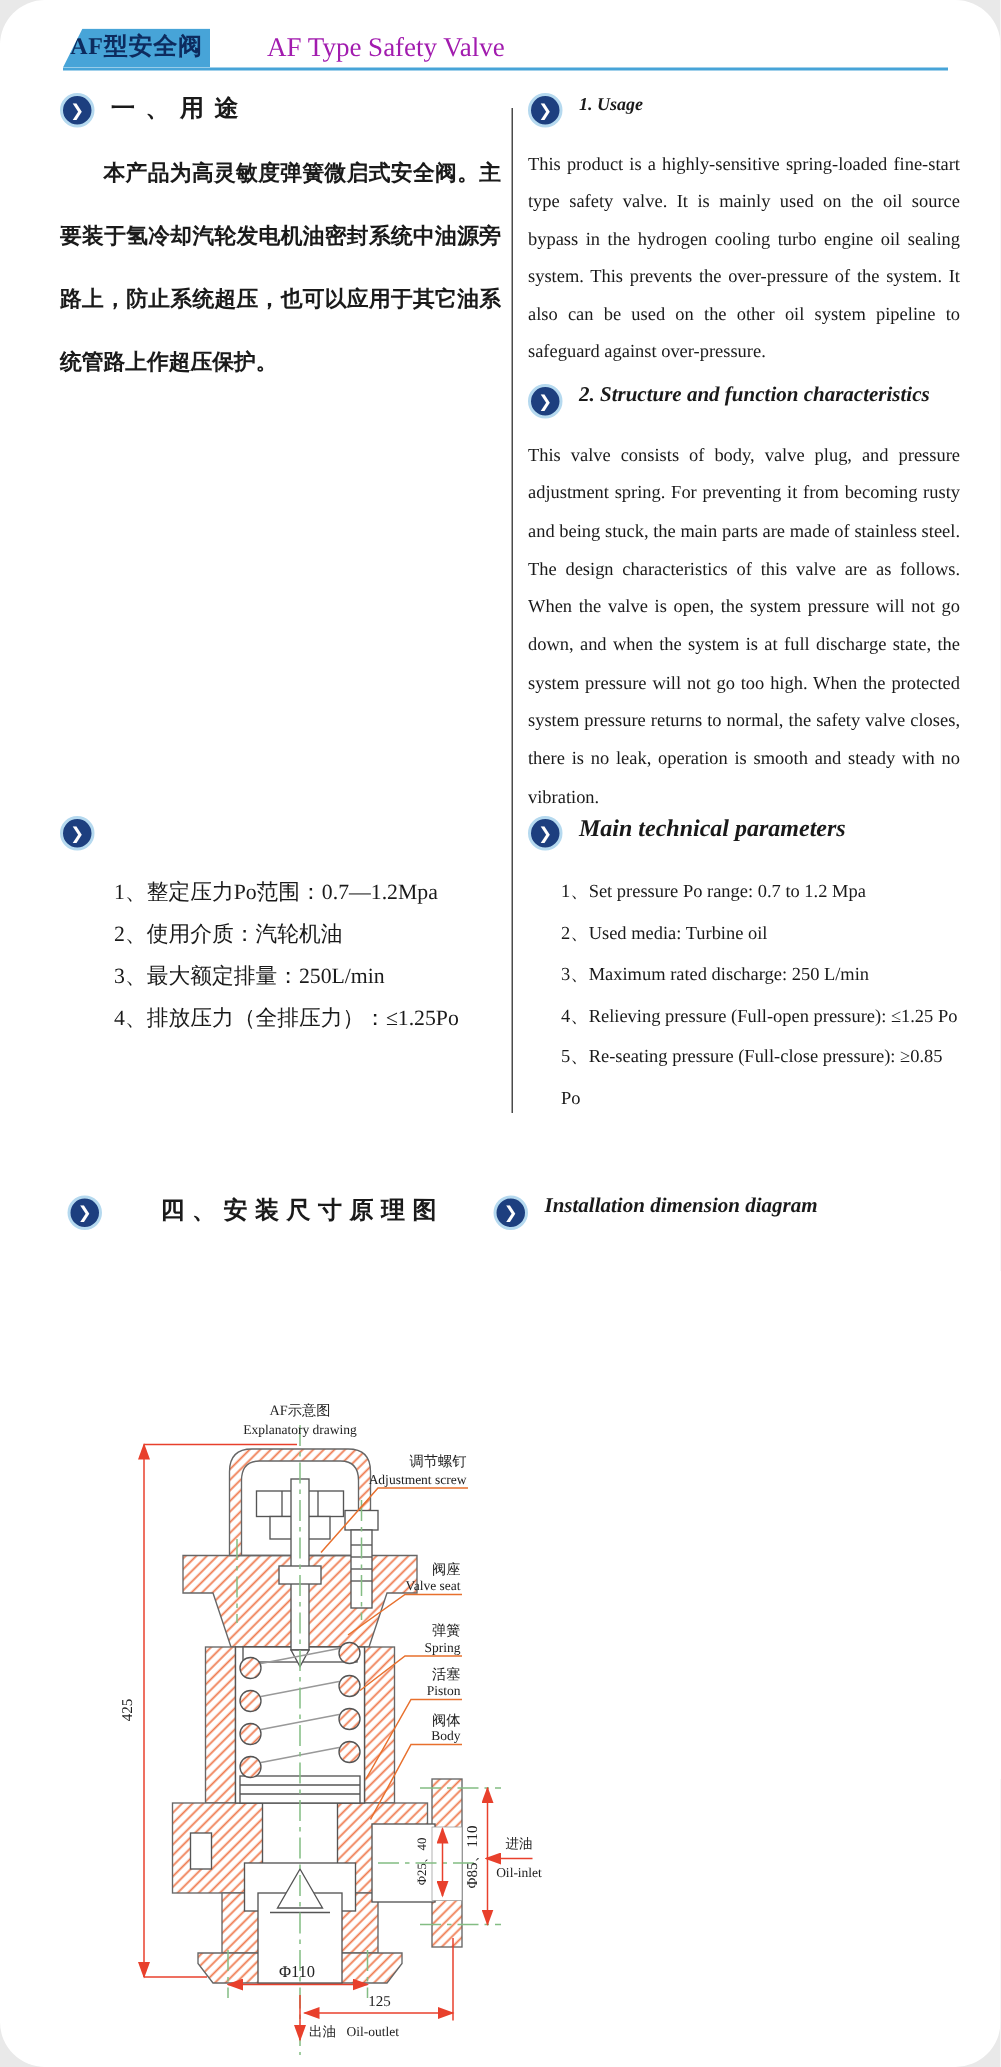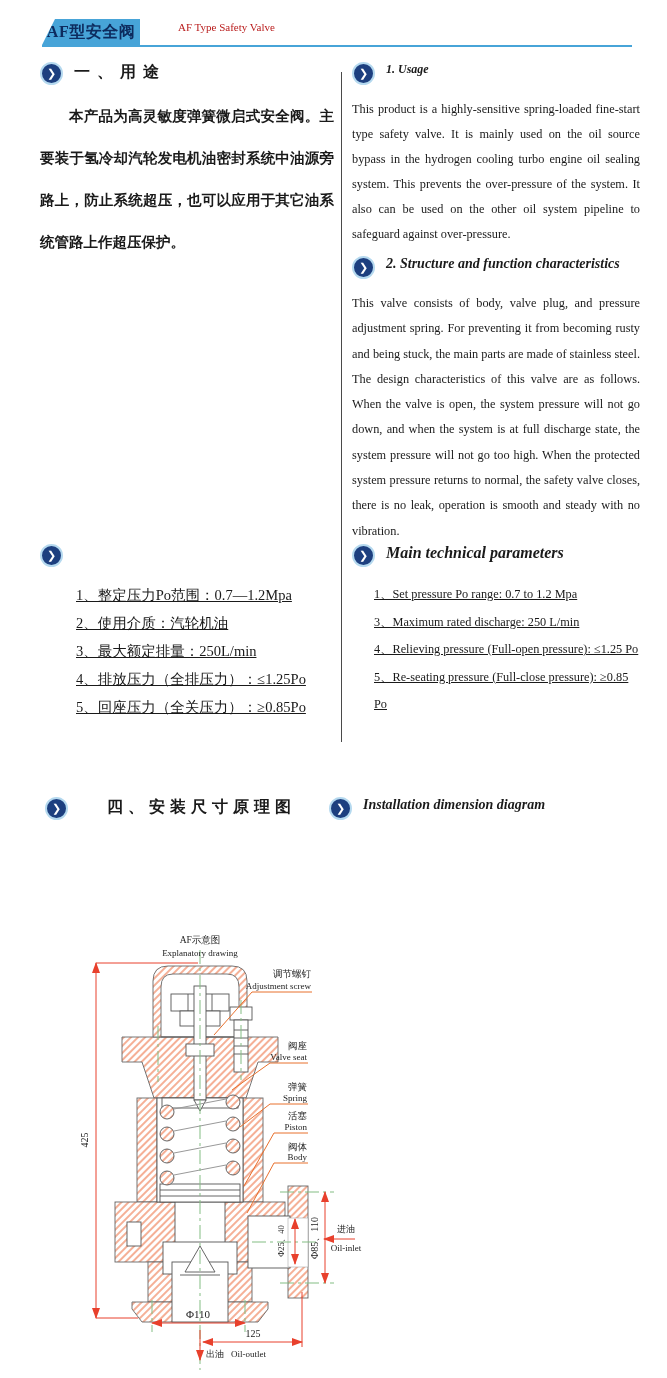--- a/index.html
+++ b/index.html
@@ -1,48 +1,48 @@
 <!DOCTYPE html>
 <html><head>
 <meta charset="utf-8">
 <style>
   html,body{margin:0;padding:0;}
   body{background:#e9e9e9;}
   .page{
     position:relative;width:667px;height:1378px;margin:0 auto;
     background:#fff;overflow:hidden;
-    font-family:"Liberation Serif","DejaVu Serif",serif;color:#1a1a1a;
+    font-family:"Liberation Serif","DejaVu Serif",serif;color:#1a1a1a;border-radius:30px;
   }
   
   .badge{
     position:absolute;left:42px;top:19px;width:98px;height:26px;
     background:#47a4d8;color:#0d2b5e;font-weight:bold;font-size:16px;
     line-height:26px;text-align:center;letter-spacing:.5px;
     clip-path:polygon(13px 0,100% 0,100% 100%,0 100%);
   }
-  .head-title{position:absolute;left:178px;top:21px;font-size:11px;color:#b91c1c;}
+  .head-title{position:absolute;left:178px;top:21px;font-size:18px;color:#a21caf;}
   .head-rule{position:absolute;left:42px;top:45px;width:590px;height:2px;background:#47a4d8;}
   
   .sicon{
     flex:0 0 auto;width:19px;height:19px;border-radius:50%;
     background:#1d3f7f;border:2px solid #b5d9ef;
     display:inline-flex;align-items:center;justify-content:center;
     color:#fff;font-size:11px;font-weight:bold;font-family:"DejaVu Sans",sans-serif;
   }
   .sicon::after{content:"❯";line-height:1;}
   
   .sec{position:absolute;}
   .hrow{display:flex;gap:11px;}
   .h-cn{font-size:16px;font-weight:bold;letter-spacing:7px;white-space:nowrap;}
   .h-en{font-size:16px;font-weight:bold;font-style:italic;white-space:nowrap;}
   .h-en.small{font-size:14px;font-style:italic;}
   .body-cn{font-size:14.5px;line-height:42px;text-align:justify;text-indent:2em;margin-top:10px;font-weight:bold;}
   .body-cn.tight{line-height:35px;margin-top:12px;}
   .body-en{font-size:12.3px;line-height:25px;text-align:justify;margin-top:12px;}
-  ul.params{list-style:none;margin:14px 0 0 0;padding:0;text-decoration:underline;}
+  ul.params{list-style:none;margin:14px 0 0 0;padding:0;}
   .params-cn li{font-size:14.5px;line-height:28px;padding-left:36px;}
   .params-en li{font-size:12.3px;line-height:27.6px;padding-left:22px;}
   .divider{position:absolute;left:341px;top:72px;width:1px;height:670px;background:#4a4a4a;}
   
   .diagram{position:absolute;left:72px;top:925px;width:300px;height:455px;}
   .diagram text{font-family:"Liberation Serif","DejaVu Serif",serif;fill:#222;}
 </style>
 </head>
 <body>
 
@@ -81,31 +81,31 @@
 
   <div class="sec" style="left:40px;top:544px;width:294px;">
     <div class="hrow">
       <span class="sicon"></span>
     </div>
     <ul class="params params-cn">
       <li>1、整定压力Po范围：0.7—1.2Mpa</li>
       <li>2、使用介质：汽轮机油</li>
       <li>3、最大额定排量：250L/min</li>
       <li>4、排放压力（全排压力）：≤1.25Po</li>
-      <li>5、回座压力（全关压力）：≥0.85Po</li>
     </ul>
   </div>
 
   <div class="sec" style="left:352px;top:544px;width:288px;">
     <div class="hrow">
       <span class="sicon"></span>
       <span class="h-en">Main technical parameters</span>
     </div>
     <ul class="params params-en">
       <li>1、Set pressure Po range: 0.7 to 1.2 Mpa</li>
+      <li>2、Used media: Turbine oil</li>
       <li>3、Maximum rated discharge: 250 L/min</li>
       <li>4、Relieving pressure (Full-open pressure): ≤1.25 Po</li>
       <li>5、Re-seating pressure (Full-close pressure): ≥0.85 Po</li>
     </ul>
   </div>
 
   <div class="sec hrow" style="left:45px;top:797px;">
     <span class="sicon"></span>
     <span class="h-cn" style="letter-spacing:5px;margin-left:28px;">四、安装尺寸原理图</span>
     <span class="sicon" style="margin-left:22px;"></span>

